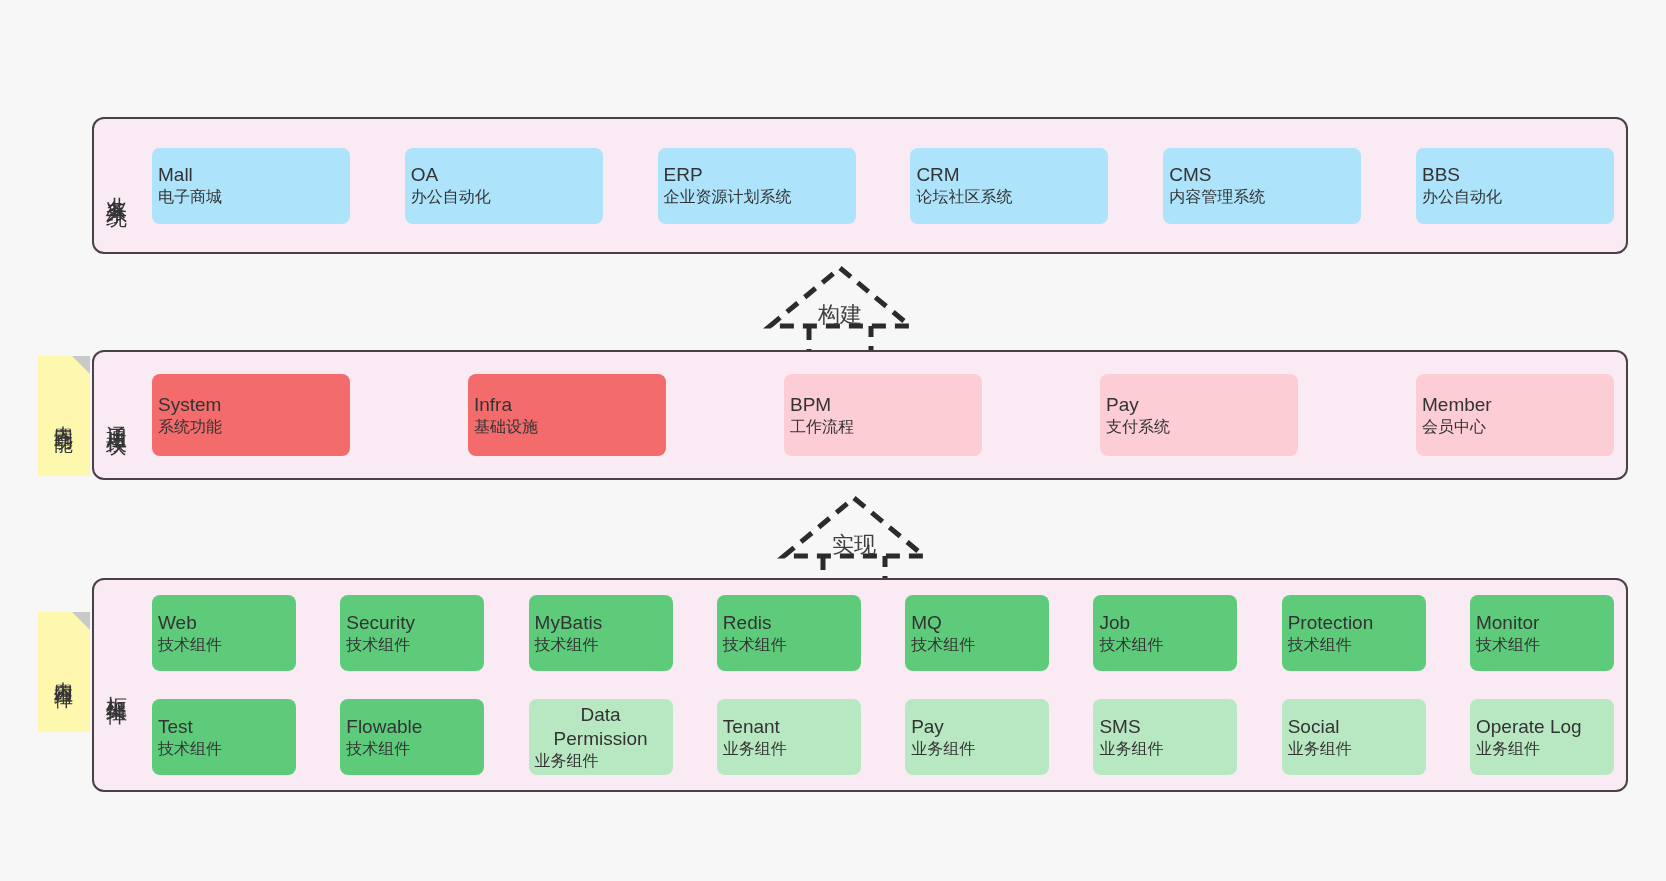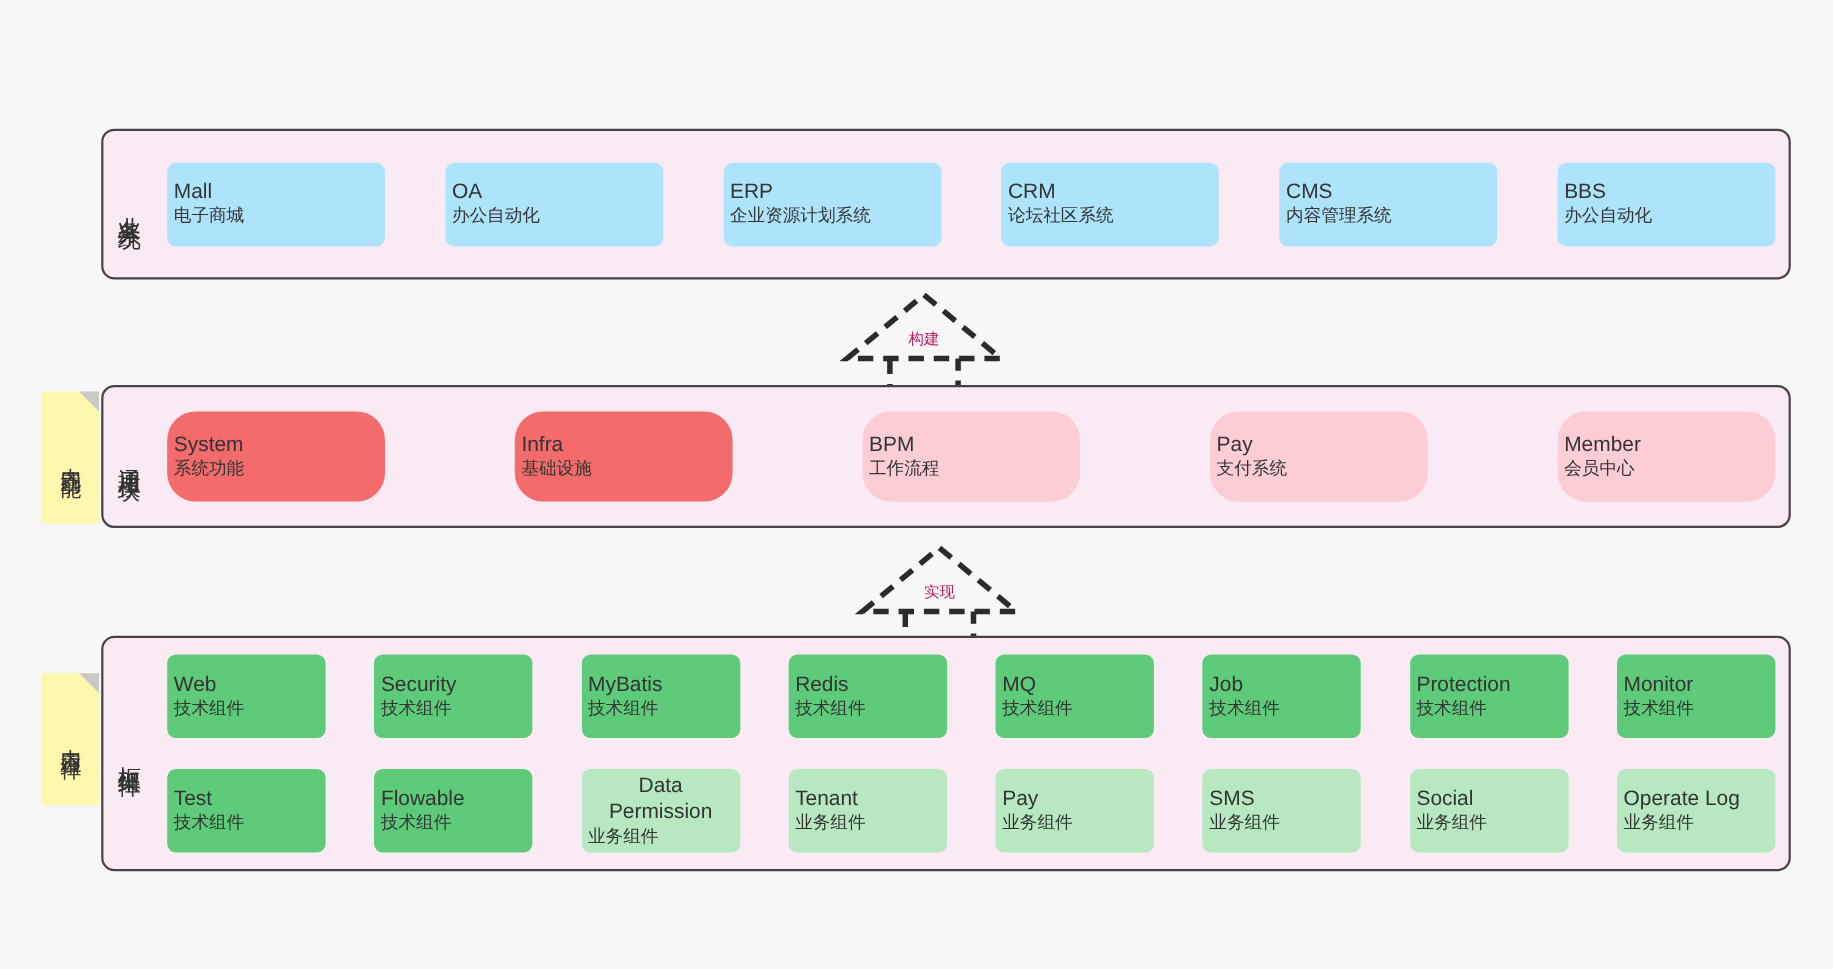--- a/index.html
+++ b/index.html
@@ -69,21 +69,20 @@
     background: #ade3fb;
     width: 198px;
     height: 76px;
   }
 
   
   .row-mod { display: flex; width: 100%; justify-content: space-between; }
   .row-mod .card {
     width: 198px;
     height: 82px;
-    border-radius: 26px;
   }
   .c-red   { background: #f36b6b; }
   .c-pink  { background: #fccdd4; }
 
   
   .fw-grid {
     width: 100%;
     display: flex;
     flex-direction: column;
     gap: 28px;
@@ -127,22 +126,22 @@
     position: absolute;
     width: 170px;
     height: 98px;
   }
   .arrow svg { display: block; width: 100%; height: 100%; }
   .arrow-label {
     position: absolute;
     left: 0; right: 0;
     top: 38px;
     text-align: center;
-    font-size: 14px;
-    color: #be185d;
+    font-size: 22px;
+    color: #404040;
     user-select: none;
     pointer-events: none;
   }
 </style>
 </head>
 <body>
 
 <div id="canvas">
 
   <div class="layer" id="layer-business" style="left:92px; top:117px; width:1536px; height:137px;">

